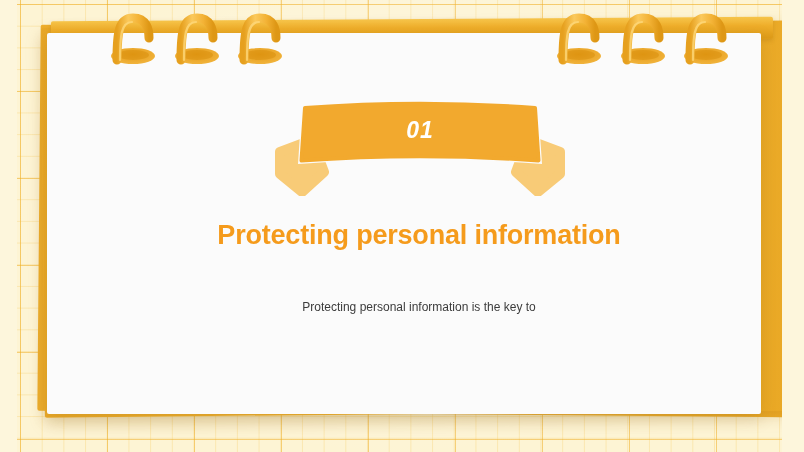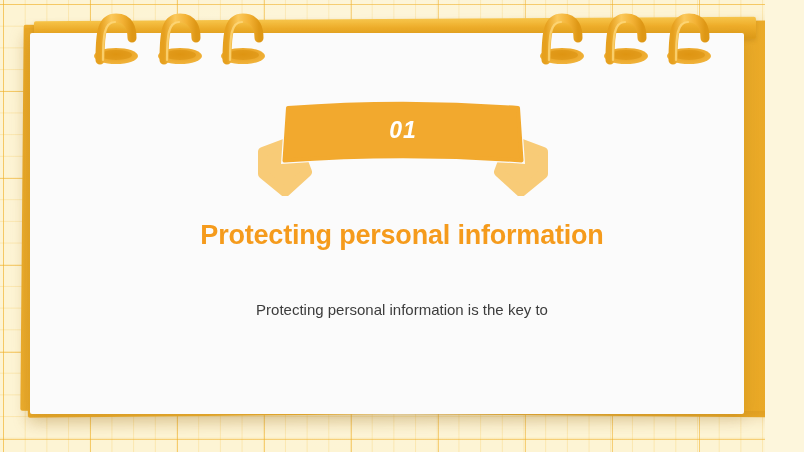--- a/index.html
+++ b/index.html
@@ -14,20 +14,21 @@
     font-family: "Liberation Sans", sans-serif;
     background: #FDF6DC;
   }
 
   #slide {
     position: relative;
     width: 765px;
     height: 452px;
     overflow: hidden;
     background: #FDF4D6;
+    margin-left: 17px;
   }
 
   
   .grid-bg {
     position: absolute;
     inset: 0;
     background-color: #FDF4D4;
     background-image:
       linear-gradient(to right, rgba(240,176,40,0.55) 1.5px, transparent 1.5px),
       linear-gradient(to bottom, rgba(240,176,40,0.55) 1.5px, transparent 1.5px),
@@ -149,21 +150,21 @@
     font-stretch: condensed;
   }
 
   
   .bodycopy {
     position: absolute;
     left: 252px;
     top: 298px;
     width: 300px;
     text-align: center;
-    font-size: 15px;
+    font-size: 12px;
     line-height: 1.65;
     color: #3C3C3C;
   }
 </style>
 </head>
 <body>
 
 <div id="slide">
 
   <div class="grid-bg"></div>

